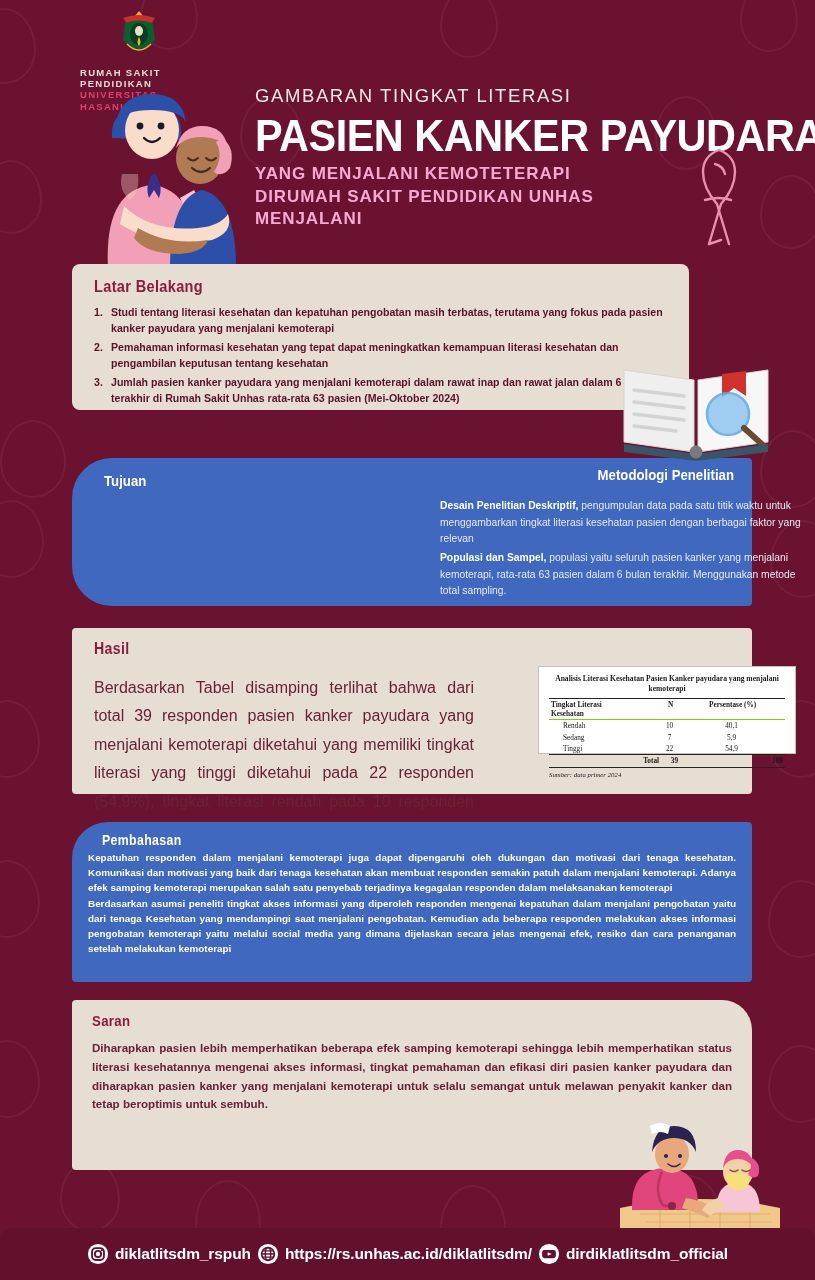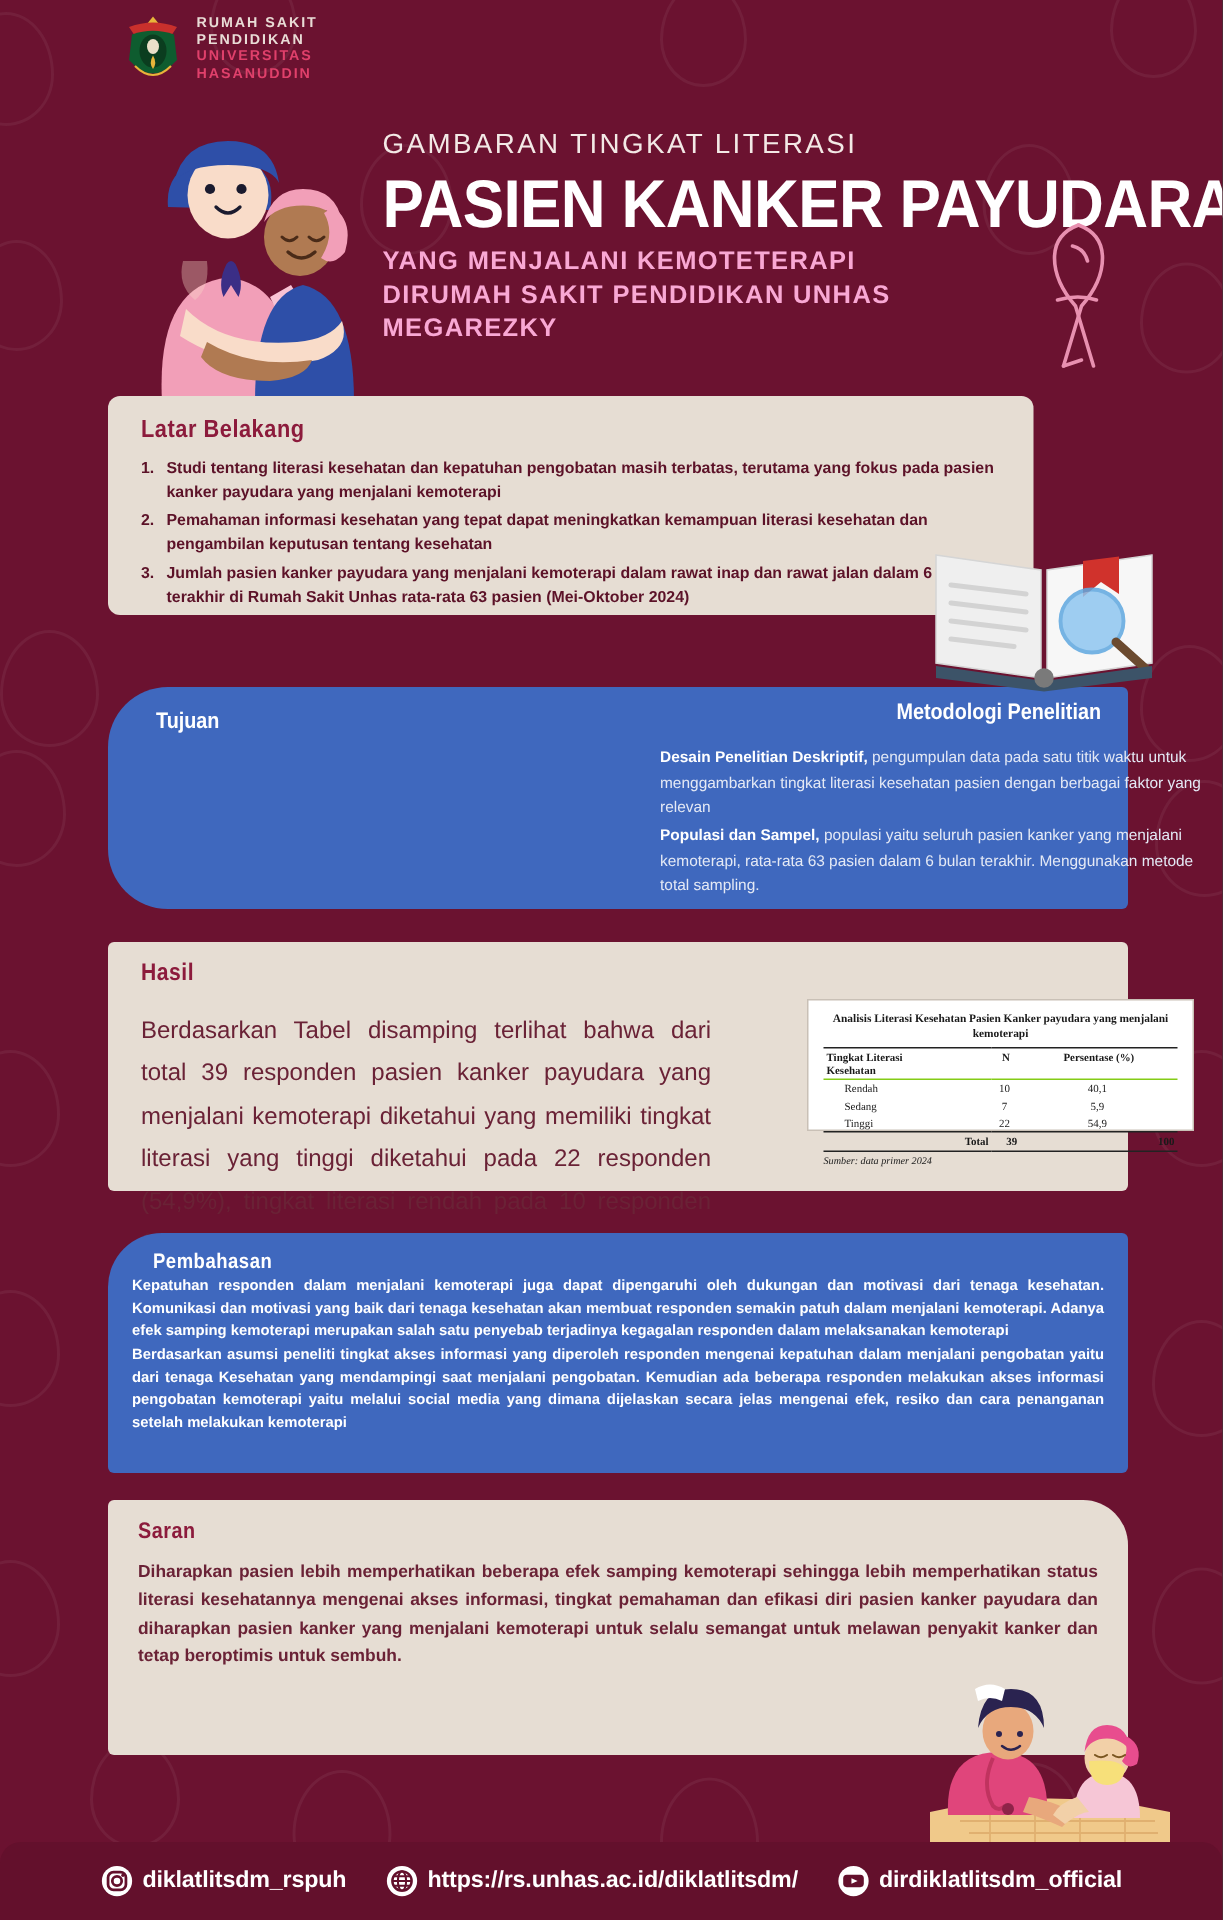--- a/index.html
+++ b/index.html
@@ -19,21 +19,21 @@
   .bg-deco { position:absolute; inset:0; pointer-events:none; z-index:0; }
   .bg-deco .ring {
     position:absolute;
     border:2px solid rgba(255,255,255,0.055);
     border-radius:50% 50% 50% 50% / 55% 55% 45% 45%;
   }
 
   
   .header { position:absolute; top:0; left:0; right:0; height:270px; z-index:3; }
 
-  .logo-block { position:absolute; left:80px; top:10px; display:flex; align-items:flex-start; gap:7px; }
+  .logo-block { position:absolute; left:80px; top:10px; display:flex; align-items:flex-end; gap:7px;flex-direction:column; }
   .logo-mark { width:44px; height:50px; flex:0 0 auto; }
   .logo-text { line-height:1.18; font-size:9.5px; font-weight:bold; letter-spacing:1.3px; }
   .logo-text .l1, .logo-text .l2 { color:#E9DCD6; }
   .logo-text .l3, .logo-text .l4 { color:#E0406B; }
 
   .author { position:absolute; right:18px; top:12px; text-align:right;
             color:#F2E7E4; font-size:11px; font-weight:bold; line-height:1.25; letter-spacing:.3px; }
 
   .hero-illus { position:absolute; left:78px; top:78px; width:190px; height:190px; }
 
@@ -115,21 +115,21 @@
            background:#E6DDD3; border-radius:4px 30px 4px 4px; padding:12px 20px 0 20px; }
   #saran .p-title { color:#8C1B3C; font-size:15px; margin-bottom:10px; font-stretch:condensed;
                     transform:scaleX(.88); transform-origin:left; }
   #saran .s-body { color:#6A2236; font-size:11.6px; line-height:1.62; font-weight:bold;
                    text-align:justify; width:640px; }
 
   .doc-illus { position:absolute; left:620px; top:1122px; width:160px; height:112px; z-index:6; }
 
   
   .footer { position:absolute; left:0; right:0; bottom:0; height:52px; background:#63102C;
-            display:flex; align-items:center; justify-content:center; gap:26px; z-index:7;
+            display:flex; align-items:center; justify-content:center; gap:6px; z-index:7;
             border-radius:14px 14px 0 0; }
   .f-item { display:flex; align-items:center; gap:6px; color:#FFFFFF; font-size:15.5px;
             font-weight:bold; letter-spacing:-0.1px; white-space:nowrap; }
   .f-icon { width:22px; height:22px; flex:0 0 auto; }
 </style>
 </head>
 <body>
 
 <div class="poster">
 
@@ -203,21 +203,21 @@
 
       <path d="M46 128 q26 26 74 22 q22 -2 30 -14 q6 18 -16 26 q-52 10 -92 -16z" fill="#F9DCC9"></path>
       <path d="M60 150 q30 18 70 12 q-4 12 -28 14 q-34 0 -46 -16z" fill="#B07A52"></path>
     </svg>
 
     <div class="titles">
       <div class="t-kicker">GAMBARAN TINGKAT LITERASI</div>
       <div class="t-main">PASIEN  KANKER PAYUDARA</div>
       <div class="t-sub">YANG MENJALANI  KEMOTETERAPI</div>
       <div class="t-sub">DIRUMAH SAKIT PENDIDIKAN UNHAS</div>
-      <div class="t-sub">MEGAREZKY</div>
+      <div class="t-sub">MENJALANI</div>
     </div>
 
     <svg class="ribbon" viewBox="0 0 68 108">
       <g fill="none" stroke="#E890B0" stroke-width="2.4" stroke-linejoin="round" stroke-linecap="round">
         <path d="M34 8 q16 6 16 22 q0 16 -14 32 l-12 40"></path>
         <path d="M34 8 q-16 6 -16 22 q0 16 14 32 l12 40"></path>
         <path d="M24 102 l12 -4"></path>
         <path d="M30 22 q8 2 10 10"></path>
         <path d="M20 58 q14 -4 26 0"></path>
       </g>

